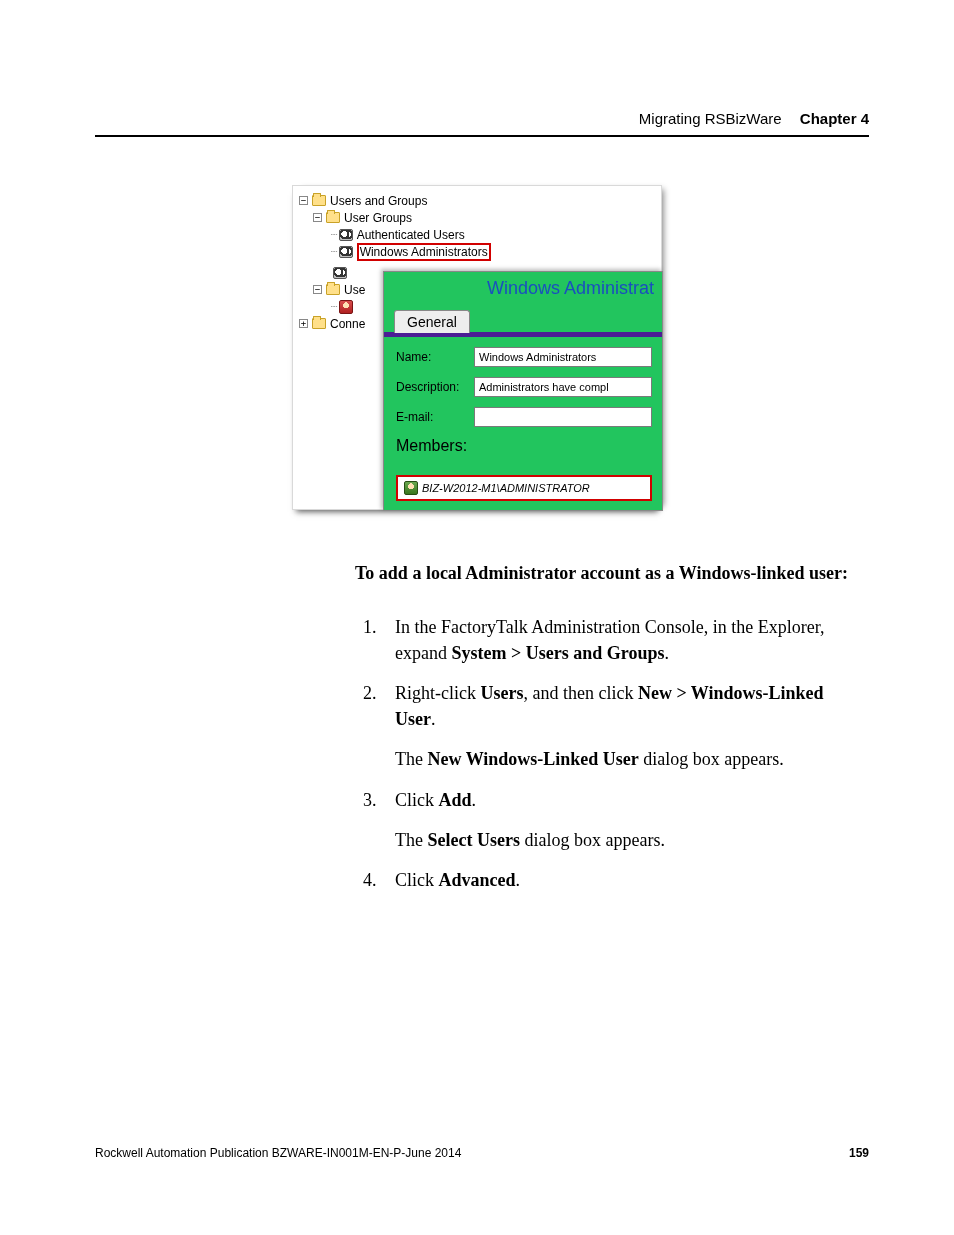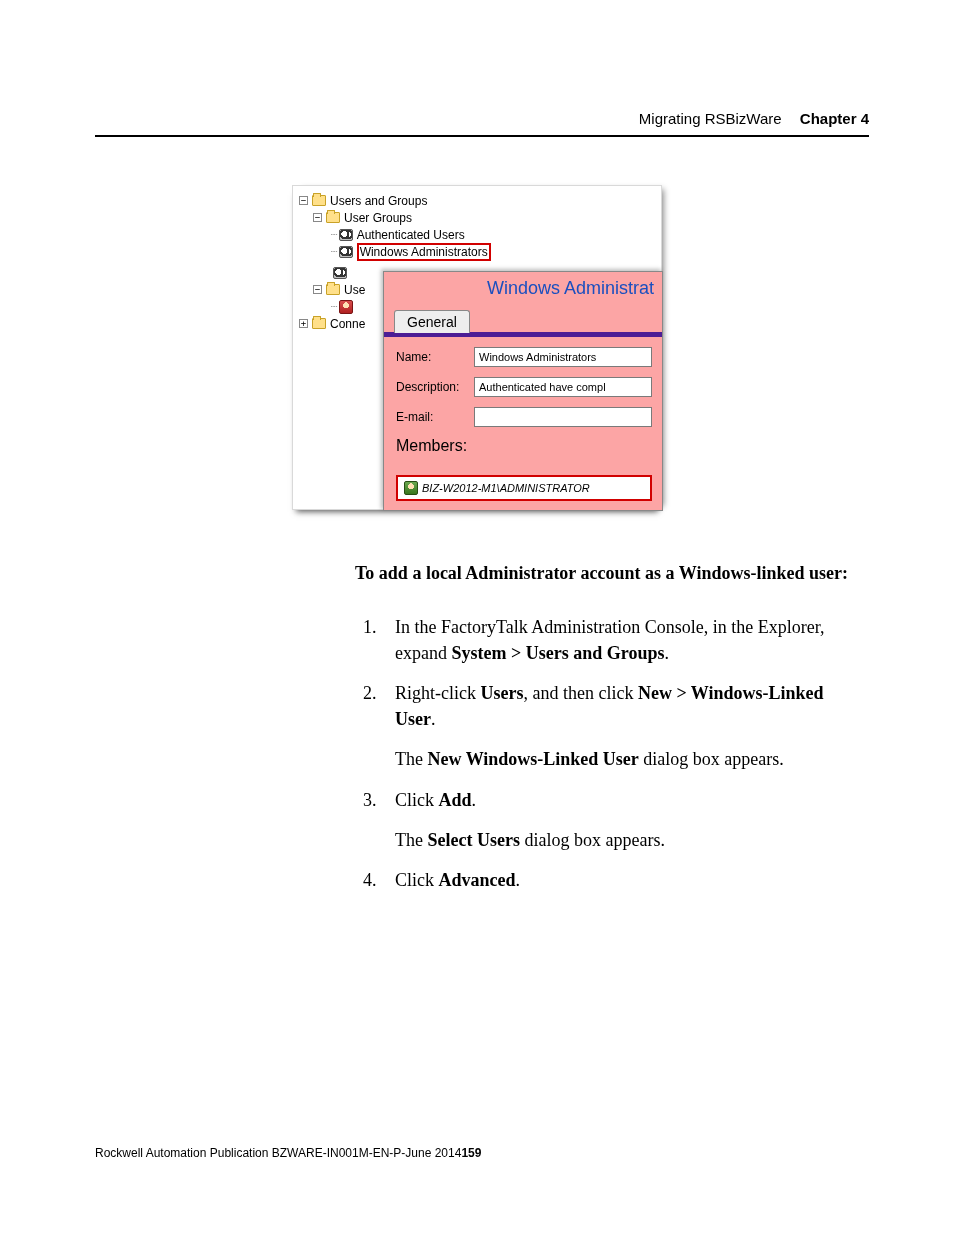--- a/index.html
+++ b/index.html
@@ -15,37 +15,37 @@
   .tree-row { display: flex; align-items: center; height: 17px; }
   .boxglyph { width: 9px; height: 9px; border: 1px solid #888; display: inline-flex; align-items: center; justify-content: center; font-size: 9px; line-height: 1; color: #000; background: #fff; margin-right: 2px; font-family: monospace; }
   .dotline { color: #999; font-family: monospace; font-size: 11px; letter-spacing: -1px; }
   .folder { width: 14px; height: 11px; background: #ffe08a; border: 1px solid #c9a227; border-radius: 1px; margin: 0 4px 0 2px; display: inline-block; position: relative; }
   .folder::before { content: ""; position: absolute; top: -3px; left: 0; width: 6px; height: 3px; background: #ffe08a; border: 1px solid #c9a227; border-bottom: none; border-radius: 1px 1px 0 0; }
   .group-icon { width: 14px; height: 12px; margin: 0 4px 0 2px; display: inline-block; background: radial-gradient(circle at 35% 40%, #fff 0 3px, #333 3px 5px, transparent 5px), radial-gradient(circle at 65% 45%, #fff 0 3px, #333 3px 5px, transparent 5px), #bfbfbf; border: 1px solid #555; border-radius: 2px; }
   .user-icon { width: 14px; height: 14px; margin: 0 4px 0 2px; display: inline-block; background: radial-gradient(circle at 50% 35%, #ffe0b3 0 3px, transparent 3px), linear-gradient(#d94e4e, #b02020); border: 1px solid #7a1414; border-radius: 2px; }
   .red-box { border: 2px solid #d10000; padding: 0 1px; }
   .indent-1 { margin-left: 14px; }
   .indent-2 { margin-left: 32px; }
-  .panel { position: absolute; top: 85px; left: 90px; right: -2px; bottom: -2px; background: #fca5a5; border: 1px solid #888; box-shadow: -2px -2px 4px rgba(0,0,0,0.25); }
+  .panel { position: absolute; top: 85px; left: 90px; right: -2px; bottom: -2px; background: #22c55e; border: 1px solid #888; box-shadow: -2px -2px 4px rgba(0,0,0,0.25); }
   .panel-title { color: #1a4fbf; font-size: 18px; text-align: right; padding: 6px 8px 10px 8px; font-family: Tahoma, Arial, sans-serif; }
   .tab { background: #eee; border: 1px solid #888; border-bottom: none; border-radius: 3px 3px 0 0; display: inline-block; padding: 3px 12px; margin-left: 10px; font-size: 14px; position: relative; top: 1px; z-index: 2; }
   .tab-body { border-top: 5px solid #4c1d95; margin-top: 0; padding: 10px 10px 8px 12px; }
   .form-row { display: flex; align-items: center; margin-bottom: 10px; }
   .form-label { width: 78px; font-size: 12px; }
   .form-input { flex: 1; height: 20px; border: 1px solid #7a7a7a; background: #fff; font-size: 11px; padding: 2px 4px; display: flex; align-items: center; overflow: hidden; white-space: nowrap; }
   .members-box { border: 2px solid #d10000; background: #fff; margin-top: 2px; padding: 4px 6px; display: flex; align-items: center; font-style: italic; }
   .member-icon { width: 14px; height: 14px; margin-right: 4px; display: inline-block; background: radial-gradient(circle at 50% 35%, #ffe0b3 0 3px, transparent 3px), linear-gradient(#6aa84f, #38761d); border: 1px solid #274e13; border-radius: 2px; }
   .body-text { position: absolute; top: 560px; left: 355px; right: 95px; font-size: 18px; line-height: 1.45; }
   .body-text .heading { font-weight: 700; margin-bottom: 28px; }
   .body-text ol { list-style: none; }
   .body-text li { position: relative; padding-left: 40px; margin-bottom: 14px; }
   .body-text li .num { position: absolute; left: 8px; top: 0; font-weight: 400; }
   .body-text li p { margin-bottom: 14px; }
   .body-text b { font-weight: 700; }
-  .footer { position: absolute; bottom: 75px; left: 95px; right: 85px; display: flex; font-family: Arial, Helvetica, sans-serif; font-size: 12px; }
+  .footer { position: absolute; bottom: 75px; left: 95px; right: 85px; display: flex; justify-content: space-between; font-family: Arial, Helvetica, sans-serif; font-size: 12px; }
   .footer .page-num { font-weight: 700; }
 </style>
 </head>
 <body>
 
 <div class="page">
 
   <div class="header-area">
     <div class="header-text">
       <span>Migrating RSBizWare</span>
@@ -102,21 +102,21 @@
         <div class="tab-body">
           <div class="form-row">
             <div class="form-label">Name:</div>
             <div class="form-input">
                 <span>Windows Administrators</span>
               </div>
           </div>
           <div class="form-row">
             <div class="form-label">Description:</div>
             <div class="form-input">
-                <span>Authenticated have compl</span>
+                <span>Administrators have compl</span>
               </div>
           </div>
           <div class="form-row">
             <div class="form-label">E-mail:</div>
             <div class="form-input">
                 <span></span>
               </div>
           </div>
           <div style="font-size:16px;margin-bottom:20px;">Members:</div>
           <div class="members-box">

